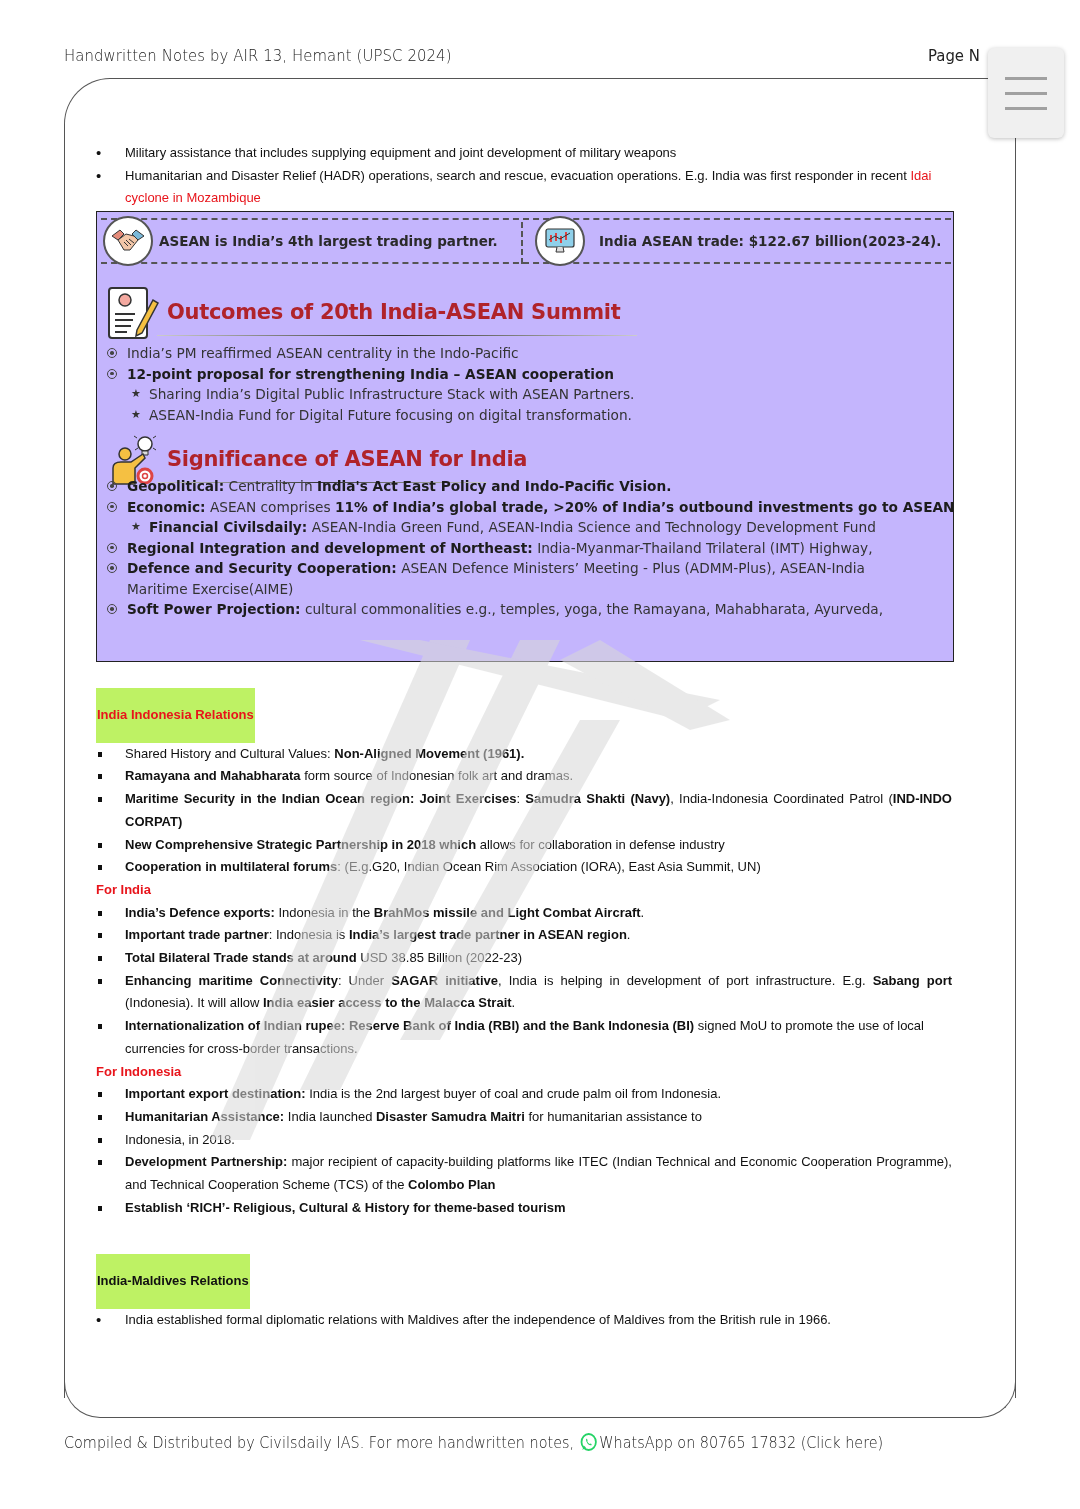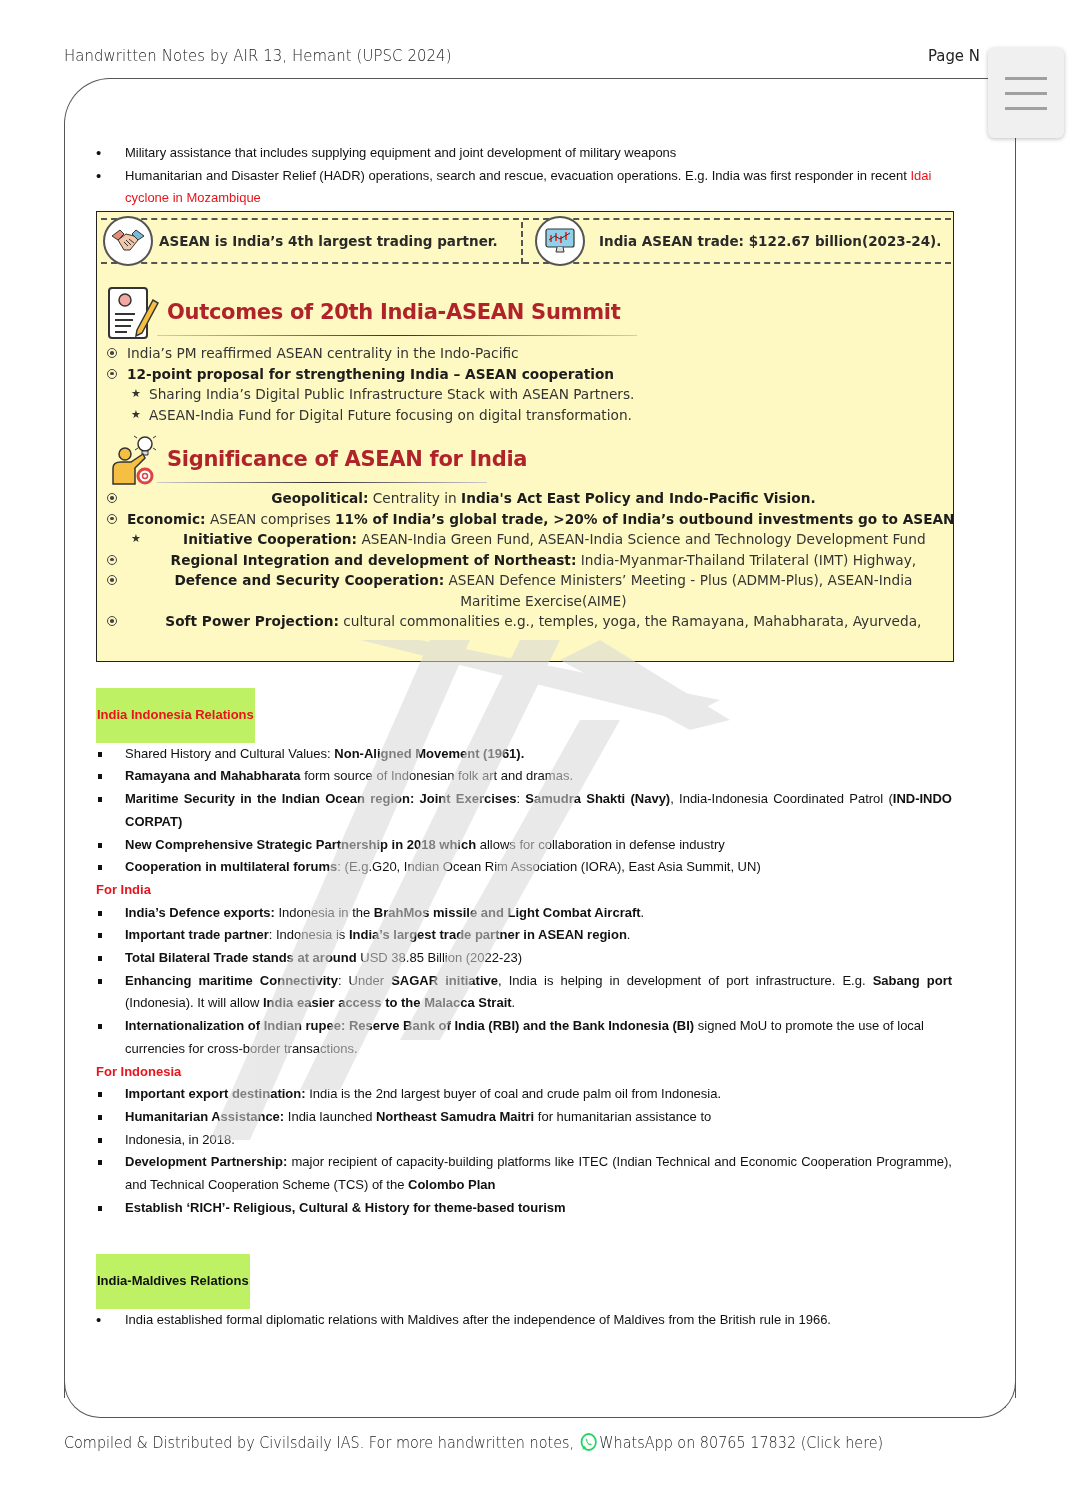--- a/index.html
+++ b/index.html
@@ -21,21 +21,21 @@
   li.dot::before { content: "•"; position: absolute; left: 0; top: 0; font-size: 15px; }
   li.sq::before { content: ""; position: absolute; left: 2px; top: 9px; width: 4px; height: 5px; background: #111; }
   .justify { text-align: justify; }
   b { font-weight: bold; }
   .red { color: #e8141b; }
   .sec-head { font-weight: bold; color: #e8141b; background: #bef264; display: inline-block; padding: 16px 1px; }
   .sub-head { font-weight: bold; color: #e8141b; }
   .sec-head.black { color: #111; }
 
   
-  .info { position: absolute; left: 96px; top: 211px; width: 858px; height: 451px; border: 1.5px solid #222; background: #fef9c3; font-family: "DejaVu Sans", sans-serif; color: #333; overflow: hidden; }
+  .info { position: absolute; left: 96px; top: 211px; width: 858px; height: 451px; border: 1.5px solid #222; background: #c4b5fd; font-family: "DejaVu Sans", sans-serif; color: #333; overflow: hidden; }
   .stat-strip { position: absolute; left: 4px; top: 6px; width: 850px; height: 46px; border-top: 2px dashed #555; border-bottom: 2px dashed #555; }
   .stat-div { position: absolute; left: 420px; top: 2px; width: 0; height: 42px; border-left: 2px dashed #555; }
   .stat-icon { position: absolute; top: -4px; width: 50px; height: 50px; border-radius: 50%; border: 2px solid #555; background: #fff; display: flex; align-items: center; justify-content: center; }
   .stat-text { position: absolute; top: 13px; font-size: 13.5px; font-weight: bold; color: #2a2a2a; white-space: nowrap; }
 
   .sum-title { position: absolute; left: 70px; top: 88px; font-size: 21px; font-weight: bold; color: #b0232a; letter-spacing: -0.3px; }
   .sum-rule { position: absolute; left: 60px; top: 123px; width: 480px; height: 1px; background: linear-gradient(to right, #ccc, #333 50%, #ccc); }
   .sig-title { position: absolute; left: 70px; top: 235px; font-size: 21px; font-weight: bold; color: #b0232a; letter-spacing: -0.3px; }
   .sig-rule { position: absolute; left: 60px; top: 270px; width: 330px; height: 1px; background: linear-gradient(to right, #ccc, #333 50%, #ccc); }
   .big-icon { position: absolute; }
@@ -124,24 +124,24 @@
       <path d="M33 17 H39 V21 H33 Z" fill="#ddd" stroke="#333" stroke-width="1"></path>
       <path d="M28 4 L25 2 M44 4 L47 2 M29 14 L26 16 M44 14 L47 16" stroke="#333" stroke-width="1"></path>
       <circle cx="16" cy="20" r="6" fill="#f5c042" stroke="#333" stroke-width="1.5"></circle>
       <path d="M4 50 V34 Q4 28 12 28 H22 L34 20 L36 24 L26 34 V50 Z" fill="#f5c042" stroke="#333" stroke-width="1.5"></path>
       <circle cx="36" cy="42" r="7" fill="#fff" stroke="#d44" stroke-width="3"></circle>
       <circle cx="36" cy="42" r="2.5" fill="#fff" stroke="#d44" stroke-width="1.5"></circle>
     </svg>
   </div>
   <div class="sig-title">Significance of ASEAN for India</div>
   <div class="sig-rule"></div>
-  <div class="ilist" style="top:276px;text-align:center;">
+  <div class="ilist" style="top:264px;">
     <div class="row"><span class="ring"></span><b>Geopolitical:</b><span> Centrality in </span><b>India's Act East Policy and Indo-Pacific Vision.</b></div>
     <div class="row"><span class="ring"></span><b>Economic:</b><span> ASEAN comprises </span><b>11% of India’s global trade, &gt;20% of India’s outbound investments go to ASEAN.</b></div>
-    <div class="row sub"><span class="star">★</span><b>Initiative Cooperation:</b><span> ASEAN-India Green Fund, ASEAN-India Science and Technology Development Fund</span></div>
+    <div class="row sub"><span class="star">★</span><b>Financial Civilsdaily:</b><span> ASEAN-India Green Fund, ASEAN-India Science and Technology Development Fund</span></div>
     <div class="row"><span class="ring"></span><b>Regional Integration and development of Northeast:</b><span> India-Myanmar-Thailand Trilateral (IMT) Highway,</span></div>
     <div class="row"><span class="ring"></span><b>Defence and Security Cooperation:</b><span> ASEAN Defence Ministers’ Meeting - Plus (ADMM-Plus), ASEAN-India</span></div>
     <div class="cont">Maritime Exercise(AIME)</div>
     <div class="row"><span class="ring"></span><b>Soft Power Projection:</b><span> cultural commonalities e.g., temples, yoga, the Ramayana, Mahabharata, Ayurveda,</span></div>
   </div>
 </div>
 
 <div class="content" style="top:688px;">
   <div class="sec-head">India Indonesia Relations</div>
   <ul>
@@ -155,21 +155,21 @@
   <ul>
     <li class="sq"><b>India’s Defence exports:</b><span> Indonesia in the </span><b>BrahMos missile and Light Combat Aircraft</b><span>.</span></li>
     <li class="sq"><b>Important trade partner</b><span>: Indonesia is </span><b>India’s largest trade partner in ASEAN region</b><span>.</span></li>
     <li class="sq"><b>Total Bilateral Trade stands at around</b><span> USD 38.85 Billion (2022-23)</span></li>
     <li class="sq justify"><b>Enhancing maritime Connectivity</b><span>: Under </span><b>SAGAR initiative</b><span>, India is helping in development of port infrastructure. E.g. </span><b>Sabang port</b><span> (Indonesia). It will allow </span><b>India easier access to the Malacca Strait</b><span>.</span></li>
     <li class="sq"><b>Internationalization of Indian rupee: Reserve Bank of India (RBI) and the Bank Indonesia (BI)</b><span> signed MoU to promote the use of local currencies for cross-border transactions.</span></li>
   </ul>
   <div class="sub-head">For Indonesia</div>
   <ul>
     <li class="sq"><b>Important export destination:</b><span> India is the 2nd largest buyer of coal and crude palm oil from Indonesia.</span></li>
-    <li class="sq"><b>Humanitarian Assistance:</b><span> India launched </span><b>Northeast Samudra Maitri</b><span> for humanitarian assistance to</span></li>
+    <li class="sq"><b>Humanitarian Assistance:</b><span> India launched </span><b>Disaster Samudra Maitri</b><span> for humanitarian assistance to</span></li>
     <li class="sq"><span>Indonesia, in 2018.</span></li>
     <li class="sq justify"><b>Development Partnership:</b><span> major recipient of capacity-building platforms like ITEC (Indian Technical and Economic Cooperation Programme), and Technical Cooperation Scheme (TCS) of the </span><b>Colombo Plan</b></li>
     <li class="sq"><b>Establish ‘RICH’- Religious, Cultural &amp; History for theme-based tourism</b></li>
   </ul>
 </div>
 
 <div class="content" style="top:1254px;">
   <div class="sec-head black">India-Maldives Relations</div>
   <ul>
     <li class="dot"><span>India established formal diplomatic relations with Maldives after the independence of Maldives from the British rule in 1966.</span></li>

